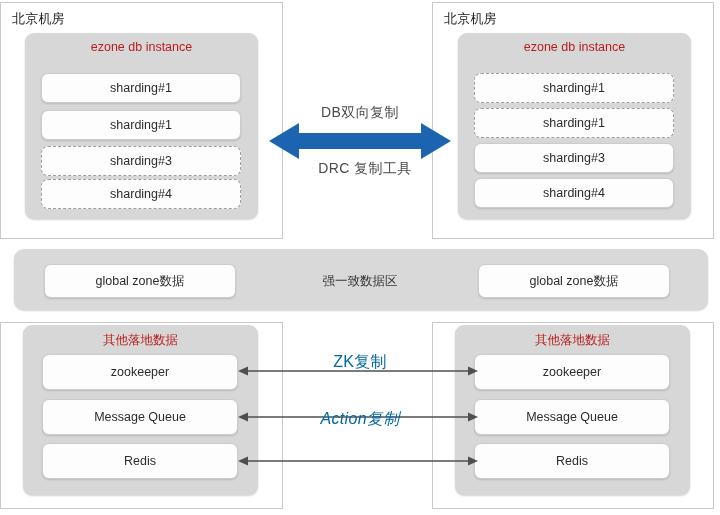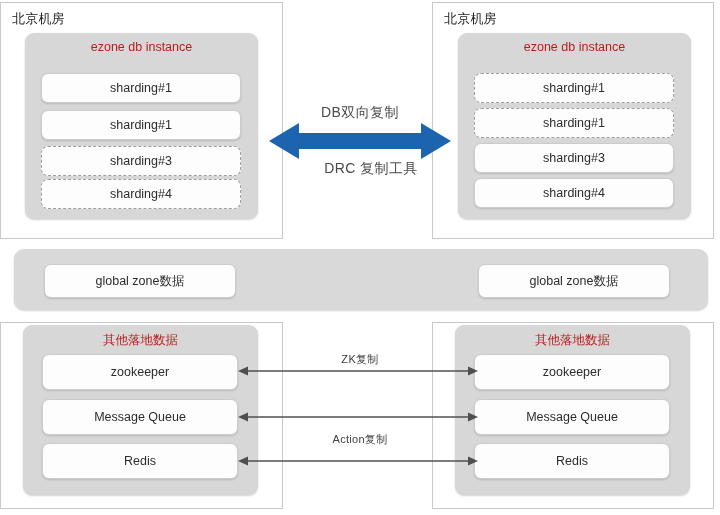--- a/index.html
+++ b/index.html
@@ -107,22 +107,22 @@
     letter-spacing: 0.4px;
   }
 
   
   .repl-arrow {
     position: absolute;
   }
   .repl-label {
     position: absolute;
     text-align: center;
-    font-size: 11px;
-    color: #404040;
+    font-size: 16px;
+    color: #0369a1;
     white-space: nowrap;
     letter-spacing: 0.3px;
   }
 </style>
 </head>
 <body>
 
 <div id="canvas">
 
   <div class="dc-panel" style="left:0px; top:2px; width:283px; height:237px;">
@@ -146,24 +146,25 @@
   <div class="chip dashed" style="left:474px; top:108px; width:200px; height:30px;">sharding#1</div>
   <div class="chip solid" style="left:474px; top:143px; width:200px; height:30px;">sharding#3</div>
   <div class="chip solid" style="left:474px; top:178px; width:200px; height:30px;">sharding#4</div>
 
   <div class="center-label" style="left:265px; top:104px; width:190px;">DB双向复制</div>
 
   <svg class="blue-arrow" style="left:269px; top:120px;" width="182" height="42" viewBox="0 0 182 42">
     <polygon points="0,21 30,3 30,13 152,13 152,3 182,21 152,39 152,29 30,29 30,39" fill="#1c63b0"></polygon>
   </svg>
 
-  <div class="center-label" style="left:276px; top:160px; width:190px;">DRC 复制工具</div>
+  <div class="center-label" style="left:270px; top:160px; width:190px;">DRC 复制工具</div>
 
   <div class="band" style="left:14px; top:249px; width:694px; height:61px;"></div>
   <div class="chip solid" style="left:44px; top:264px; width:192px; height:34px;">global zone数据</div>
+  <div class="band-label" style="left:265px; top:273px; width:190px;">强一致数据区</div>
   <div class="chip solid" style="left:478px; top:264px; width:192px; height:34px;">global zone数据</div>
 
   <div class="dc-panel" style="left:0px; top:322px; width:283px; height:187px;"></div>
   <div class="group" style="left:23px; top:325px; width:235px; height:170px;">
     <div class="group-title">其他落地数据</div>
   </div>
   <div class="chip solid" style="left:42px; top:354px; width:196px; height:36px;">zookeeper</div>
   <div class="chip solid" style="left:42px; top:399px; width:196px; height:36px;">Message Queue</div>
   <div class="chip solid" style="left:42px; top:443px; width:196px; height:36px;">Redis</div>
 
@@ -181,20 +182,20 @@
     <polygon points="0,6 10,1.5 10,10.5" fill="#4f4f4f"></polygon>
     <polygon points="240,6 230,1.5 230,10.5" fill="#4f4f4f"></polygon>
   </svg>
 
   <svg class="repl-arrow" style="left:238px; top:411px;" width="240" height="12" viewBox="0 0 240 12">
     <line x1="8" y1="6" x2="232" y2="6" stroke="#4f4f4f" stroke-width="1.4"></line>
     <polygon points="0,6 10,1.5 10,10.5" fill="#4f4f4f"></polygon>
     <polygon points="240,6 230,1.5 230,10.5" fill="#4f4f4f"></polygon>
   </svg>
 
-  <div class="repl-label" style="left:265px; top:432px; width:190px;">Action复制</div>
+  <div class="repl-label" style="left:265px; top:409px; width:190px;font-style:italic;">Action复制</div>
   <svg class="repl-arrow" style="left:238px; top:455px;" width="240" height="12" viewBox="0 0 240 12">
     <line x1="8" y1="6" x2="232" y2="6" stroke="#4f4f4f" stroke-width="1.4"></line>
     <polygon points="0,6 10,1.5 10,10.5" fill="#4f4f4f"></polygon>
     <polygon points="240,6 230,1.5 230,10.5" fill="#4f4f4f"></polygon>
   </svg>
 
 </div>
 
 </body></html>

